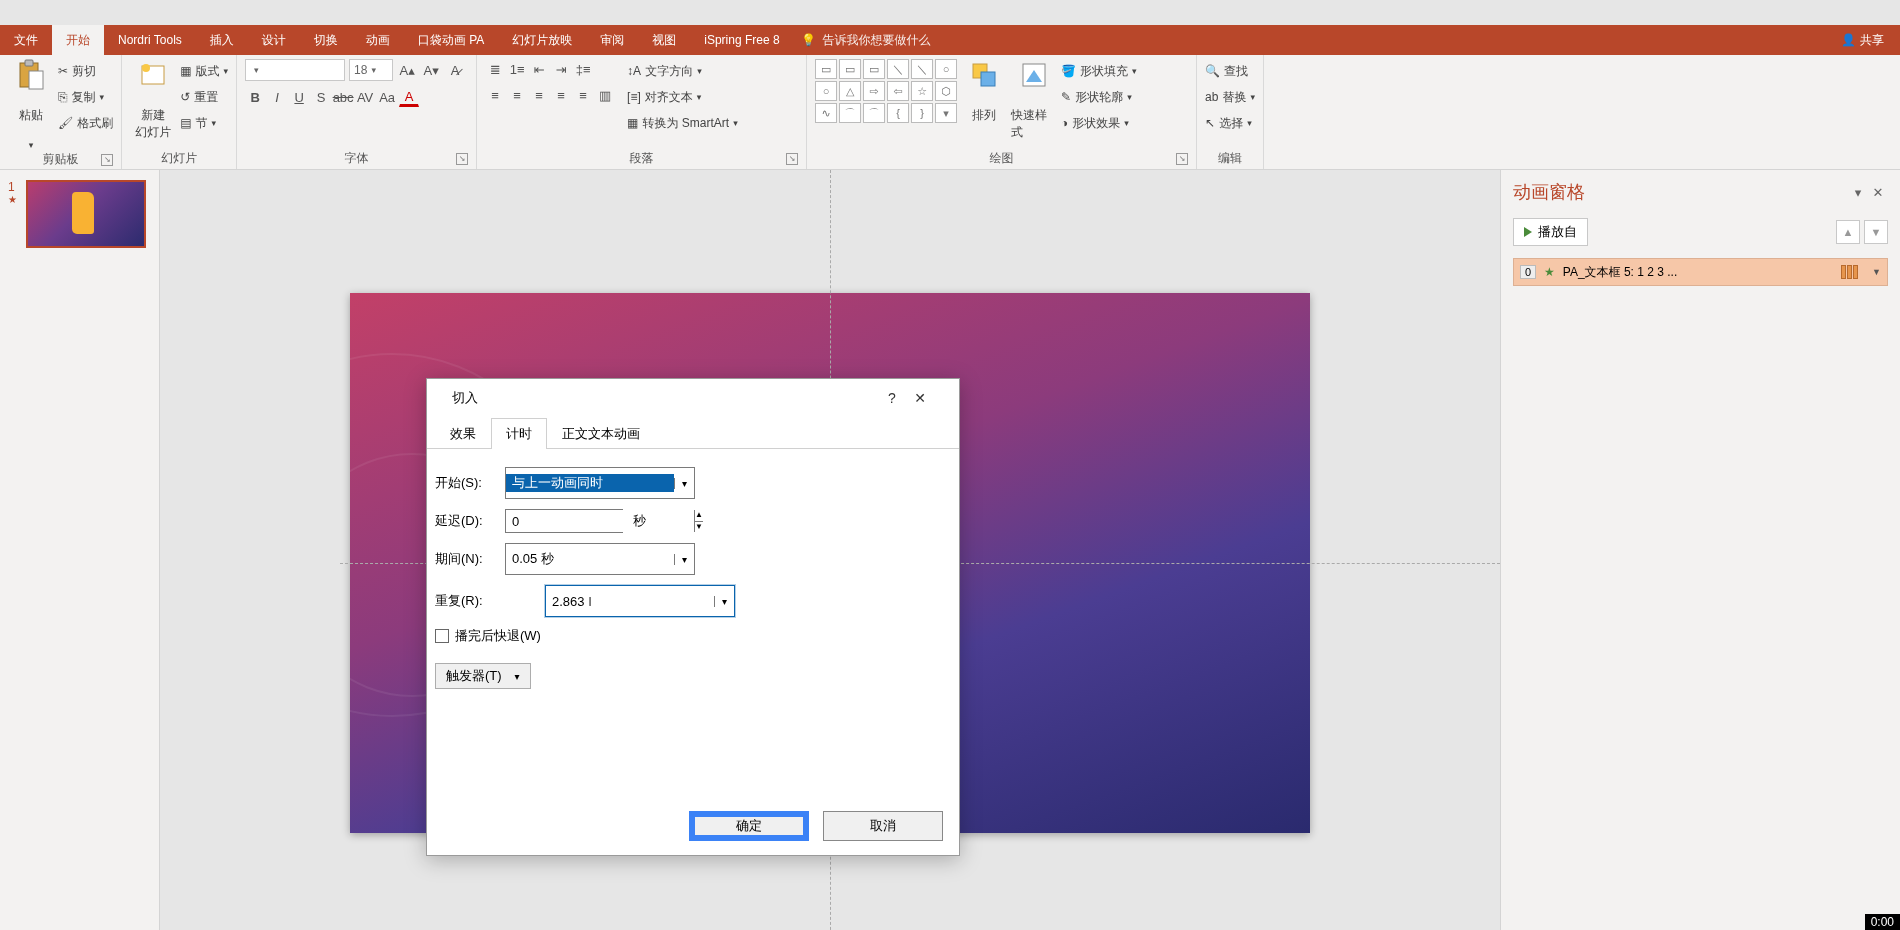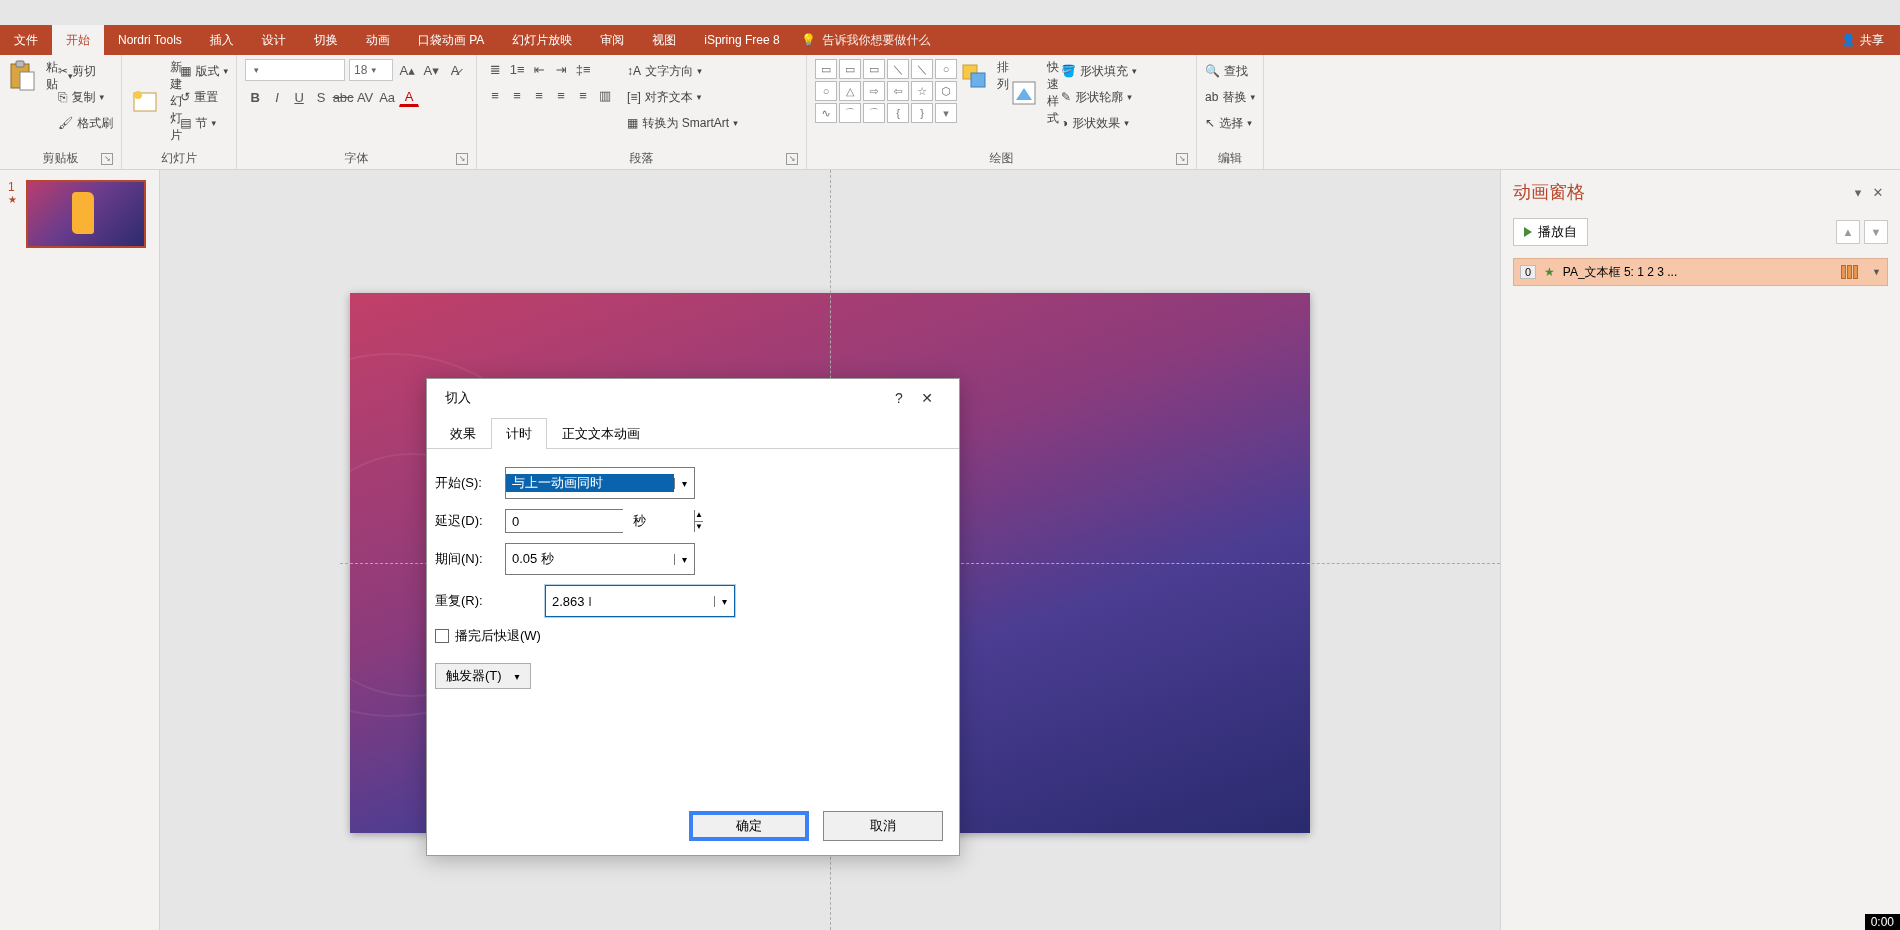--- a/index.html
+++ b/index.html
@@ -11,21 +11,21 @@
 .titlebar .tab.active { background: #f3f2f1; color: #b8472a; }
 .titlebar .tellme { display: flex; align-items: center; gap: 6px; margin-left: 8px; opacity: .9; }
 .titlebar .share { margin-left: auto; padding: 0 16px; display: flex; align-items: center; gap: 4px; }
 
 
 .ribbon { background: #f3f2f1; height: 115px; border-bottom: 1px solid #d4d4d4; display: flex; }
 .group { border-right: 1px solid #d9d9d9; padding: 4px 8px 2px; display: flex; flex-direction: column; }
 .group-body { flex: 1; display: flex; align-items: flex-start; gap: 4px; }
 .group-label { text-align: center; font-size: 12px; color: #555; height: 18px; line-height: 18px; position: relative; }
 .group-label .launcher { position: absolute; right: 0; bottom: 2px; width: 12px; height: 12px; border: 1px solid #999; font-size: 8px; line-height: 10px; color: #777; }
-.big-btn { display: flex; flex-direction: row; align-items: center; width: 46px; font-size: 12px; color: #444; gap: 10px; cursor: pointer; }
+.big-btn { display: flex; flex-direction: column; align-items: center; width: 46px; font-size: 12px; color: #444; gap: 16px; cursor: pointer; justify-content: center; }
 .big-btn .icon { width: 32px; height: 32px; display: flex; align-items: center; justify-content: center; }
 .small-row { display: flex; align-items: center; gap: 4px; font-size: 12px; color: #444; height: 24px; cursor: pointer; }
 .stack { display: flex; flex-direction: column; gap: 2px; }
 .btn-ico { width: 20px; height: 20px; display: inline-flex; align-items: center; justify-content: center; font-size: 13px; color: #555; cursor: pointer; border: 1px solid transparent; }
 .combo { border: 1px solid #c8c8c8; background: #fff; height: 22px; display: flex; align-items: center; font-size: 12px; padding: 0 4px; color: #666; }
 .combo .caret { margin-left: 4px; font-size: 9px; color: #666; }
 .shape-grid { display: grid; grid-template-columns: repeat(6, 22px); grid-auto-rows: 20px; gap: 2px; }
 .shape-cell { border: 1px solid #bbb; font-size: 11px; display: flex; align-items: center; justify-content: center; color: #777; background: #fff; }
 
 
@@ -40,21 +40,21 @@
 .canvas-wrap { flex: 1; display: flex; align-items: center; justify-content: center; position: relative; background: #e6e6e6; }
 .slide { width: 960px; height: 540px; background: linear-gradient(160deg, #c24068 0%, #8c3b7c 40%, #4b3d92 65%, #2a2a6e 100%); box-shadow: 0 2px 8px rgba(0,0,0,.3); position: relative; overflow: hidden; }
 .slide::before, .slide::after { content: ""; position: absolute; border: 2px solid rgba(255,255,255,.07); border-radius: 50%; }
 .slide::before { width: 360px; height: 360px; left: -140px; top: 60px; }
 .slide::after { width: 240px; height: 240px; left: -60px; top: 160px; }
 .guide-h { position: absolute; left: 180px; right: 0; top: 50%; border-top: 1px dashed #aaa; }
 .guide-v { position: absolute; top: 0; bottom: 0; left: 50%; border-left: 1px dashed #aaa; }
 
 
 .dialog { position: absolute; left: 266px; top: 208px; width: 534px; height: 478px; background: #fff; border: 1px solid #9a9a9a; box-shadow: 0 4px 20px rgba(0,0,0,.25); display: flex; flex-direction: column; }
-.dlg-title { height: 38px; display: flex; align-items: center; padding: 0 18px; font-size: 13px; }
+.dlg-title { height: 38px; display: flex; align-items: center; padding: 0 25px; font-size: 13px; }
 .dlg-title .spacer { flex: 1; }
 .dlg-title .tbtn { width: 28px; height: 28px; display: flex; align-items: center; justify-content: center; font-size: 14px; color: #333; cursor: pointer; }
 .dlg-tabs { display: flex; padding: 0 8px; border-bottom: 1px solid #d0d0d0; font-size: 13px; }
 .dlg-tab { padding: 6px 14px; border: 1px solid transparent; border-bottom: none; cursor: pointer; position: relative; top: 1px; }
 .dlg-tab.active { border-color: #d0d0d0; background: #fff; }
 .dlg-body { padding: 18px 8px; font-size: 13px; }
 .form-row { display: flex; align-items: center; gap: 10px; margin-bottom: 10px; }
 .form-row label { width: 60px; }
 .sel { border: 1px solid #7a7a7a; height: 32px; display: flex; align-items: center; }
 .sel .val { flex: 1; padding: 0 6px; }
@@ -64,21 +64,21 @@
 .spin input { border: none; flex: 1; padding: 0 6px; font-size: 13px; outline: none; }
 .spin .arrows { width: 18px; border-left: 1px solid #7a7a7a; display: flex; flex-direction: column; }
 .spin .arrows div { flex: 1; font-size: 8px; text-align: center; cursor: pointer; border-bottom: 1px solid #7a7a7a; }
 .spin .arrows div:last-child { border-bottom: none; }
 .sel.focus { border: 1px solid #0a64ad; box-shadow: 0 0 0 1px rgba(10,100,173,.3); }
 .chk { display: flex; align-items: center; gap: 6px; }
 .chk .box { width: 14px; height: 14px; border: 1px solid #666; }
 .trigger-btn { border: 1px solid #adadad; background: #f0f0f0; padding: 3px 10px; font-size: 13px; display: inline-flex; align-items: center; gap: 13px; cursor: pointer; margin-top: 8px; }
 .dlg-buttons { margin-top: auto; padding: 14px 16px; display: flex; justify-content: flex-end; gap: 14px; }
 .dlg-buttons button { width: 120px; height: 30px; font-size: 13px; border: 1px solid #888; background: #f0f0f0; cursor: pointer; }
-.dlg-buttons button.primary { border: 4px solid #3b82f6; }
+.dlg-buttons button.primary { border: 6px solid #3b82f6; }
 
 
 .anim-pane { width: 400px; background: #f3f2f1; border-left: 1px solid #d4d4d4; display: flex; flex-direction: column; padding: 10px 12px 6px; }
 .ap-title { color: #b8472a; font-size: 18px; display: flex; align-items: center; }
 .ap-title .spacer { flex: 1; }
 .ap-title .ctl { width: 20px; height: 20px; font-size: 13px; color: #666; display: flex; align-items: center; justify-content: center; cursor: pointer; }
 .ap-play-row { margin-top: 14px; display: flex; align-items: center; gap: 6px; }
 .ap-play { border: 1px solid #c8c8c8; background: #fff; height: 28px; padding: 0 10px; display: flex; align-items: center; gap: 6px; font-size: 13px; cursor: pointer; }
 .ap-play .tri { width: 0; height: 0; border-left: 8px solid #4a8b3a; border-top: 5px solid transparent; border-bottom: 5px solid transparent; }
 .ap-reorder { margin-left: auto; display: flex; gap: 4px; }

